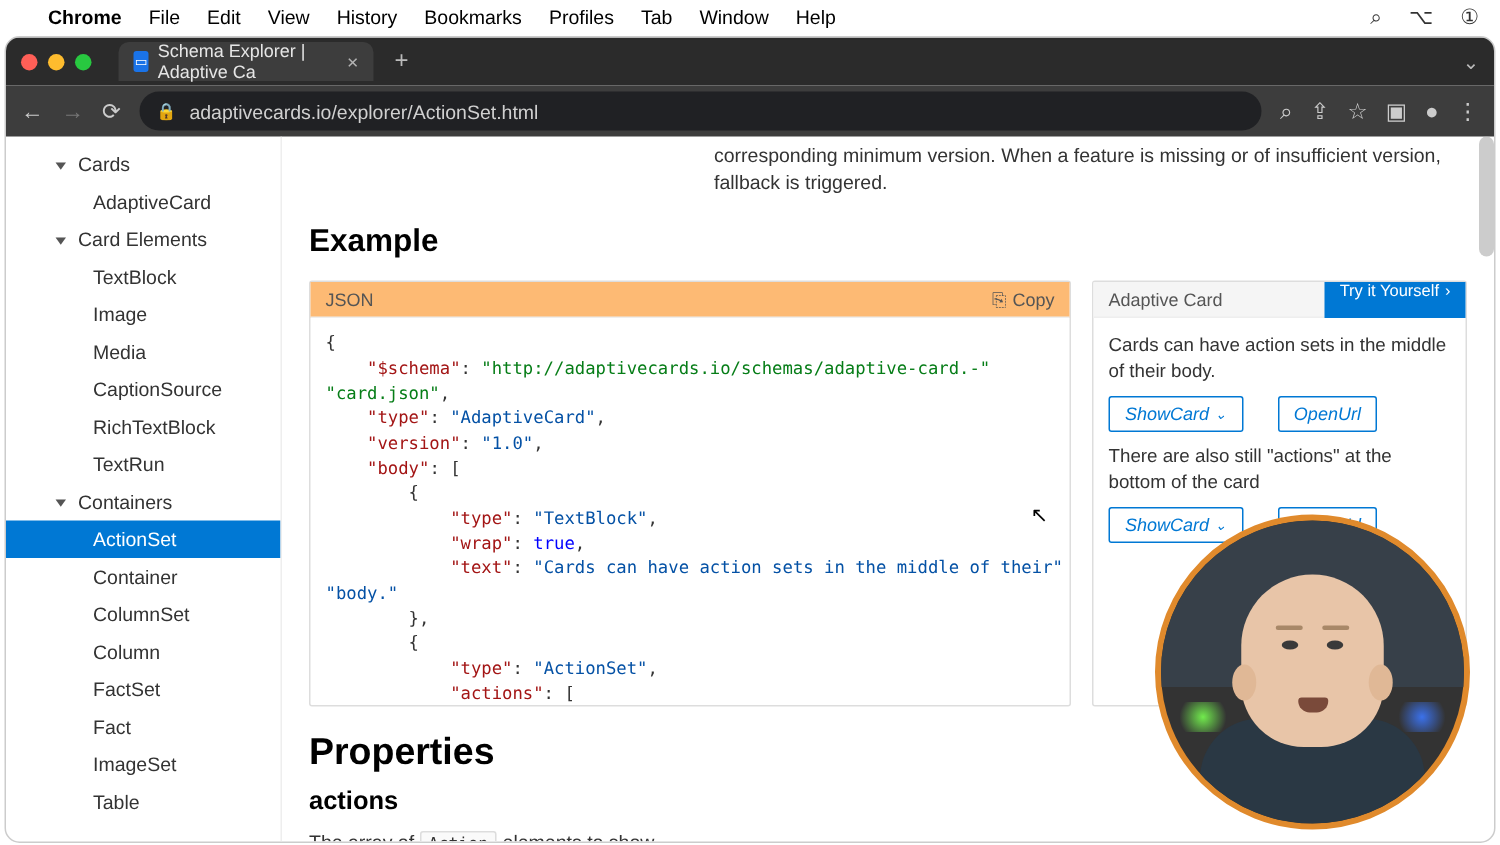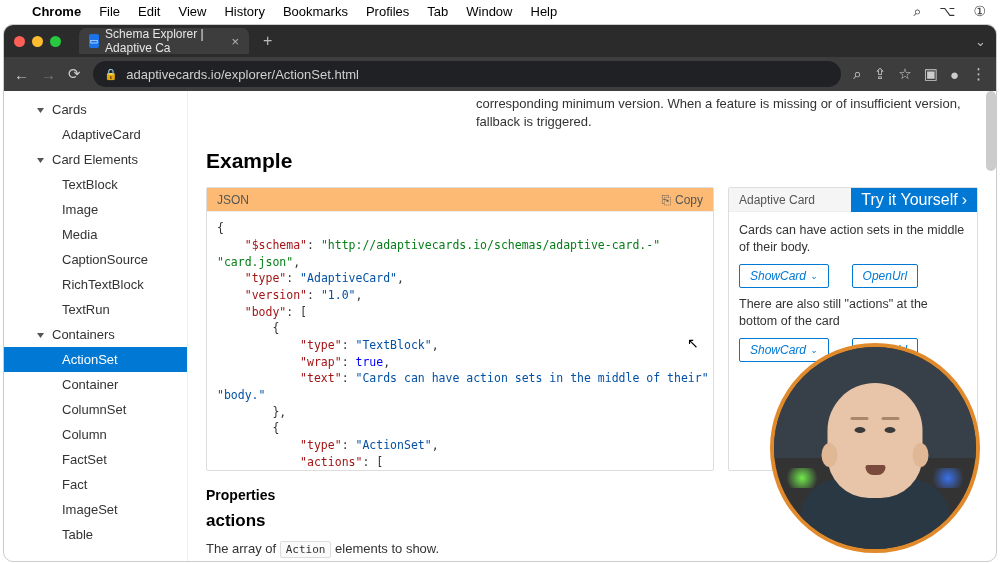--- a/index.html
+++ b/index.html
@@ -58,28 +58,28 @@
 .codebody { padding: 8px 10px; font-family: Menlo, Consolas, monospace; font-size: 11.5px; line-height: 1.45; color: #333; white-space: pre; overflow: hidden; height: 258px; }
 .c-key { color: #a31515; }
 .c-str { color: #0451a5; }
 .c-punc { color: #333; }
 .c-kw { color: #0000ff; }
 .c-url { color: #067d17; }
 
 .cardbox { width: 250px; border: 1px solid #ddd; border-radius: 2px; flex-shrink: 0; }
 .cardhead { background: #f5f5f5; height: 24px; display: flex; align-items: center; font-size: 12px; color: #555; border-bottom: 1px solid #eee; }
 .cardhead .hlabel { padding: 0 10px; }
-.tryit { margin-left: auto; background: #0078d4; color: #fff; height: 24px; display: flex; align-items: center; padding: 0 10px; font-size: 16px; cursor: pointer; gap: 4px; }
+.tryit { margin-left: auto; background: #0078d4; color: #fff; height: 24px; display: flex; align-items: flex-start; padding: 0 10px; font-size: 11px; cursor: pointer; gap: 4px; }
 .cardbody { padding: 10px; font-size: 12.5px; color: #333; }
 .cardtext { margin-bottom: 8px; line-height: 1.35; }
 .actionrow { display: flex; gap: 23px; margin-bottom: 8px; font-style: italic; }
 .acbtn { border: 1px solid #0078d4; color: #0078d4; background: #fff; padding: 4px 10px; font-size: 12px; border-radius: 2px; cursor: pointer; display: flex; align-items: center; gap: 4px; }
 .acbtn .chev { font-size: 9px; }
 
-h2.props { font-size: 14px; font-weight: 700; margin: 16px 0 8px 0; }
+h2.props { font-size: 25px; font-weight: 700; margin: 16px 0 8px 0; }
 h3.actions { font-size: 17px; font-weight: 700; margin: 6px 0 10px 0; }
 .propdesc { font-size: 13px; color: #333; }
 .propdesc code { border: 1px solid #ddd; padding: 1px 5px; border-radius: 2px; font-family: Menlo, monospace; font-size: 11px; background: #fafafa; }
 
 
 .webcam { position: absolute; right: 16px; bottom: 8px; width: 210px; height: 210px; border-radius: 50%; border: 4px solid #e08a2c; overflow: hidden; background: #333; }
 .webcam .head { position: absolute; left: 50%; top: 18%; transform: translateX(-50%); width: 95px; height: 115px; background: #e8c5a8; border-radius: 48px 48px 42px 42px; }
 .webcam .ear-l, .webcam .ear-r { position: absolute; top: 60px; width: 16px; height: 24px; background: #e0b896; border-radius: 50%; }
 .webcam .ear-l { left: -6px; } .webcam .ear-r { right: -6px; }
 .webcam .eyes { position: absolute; top: 44px; left: 0; right: 0; display: flex; justify-content: space-around; padding: 0 18px; }

